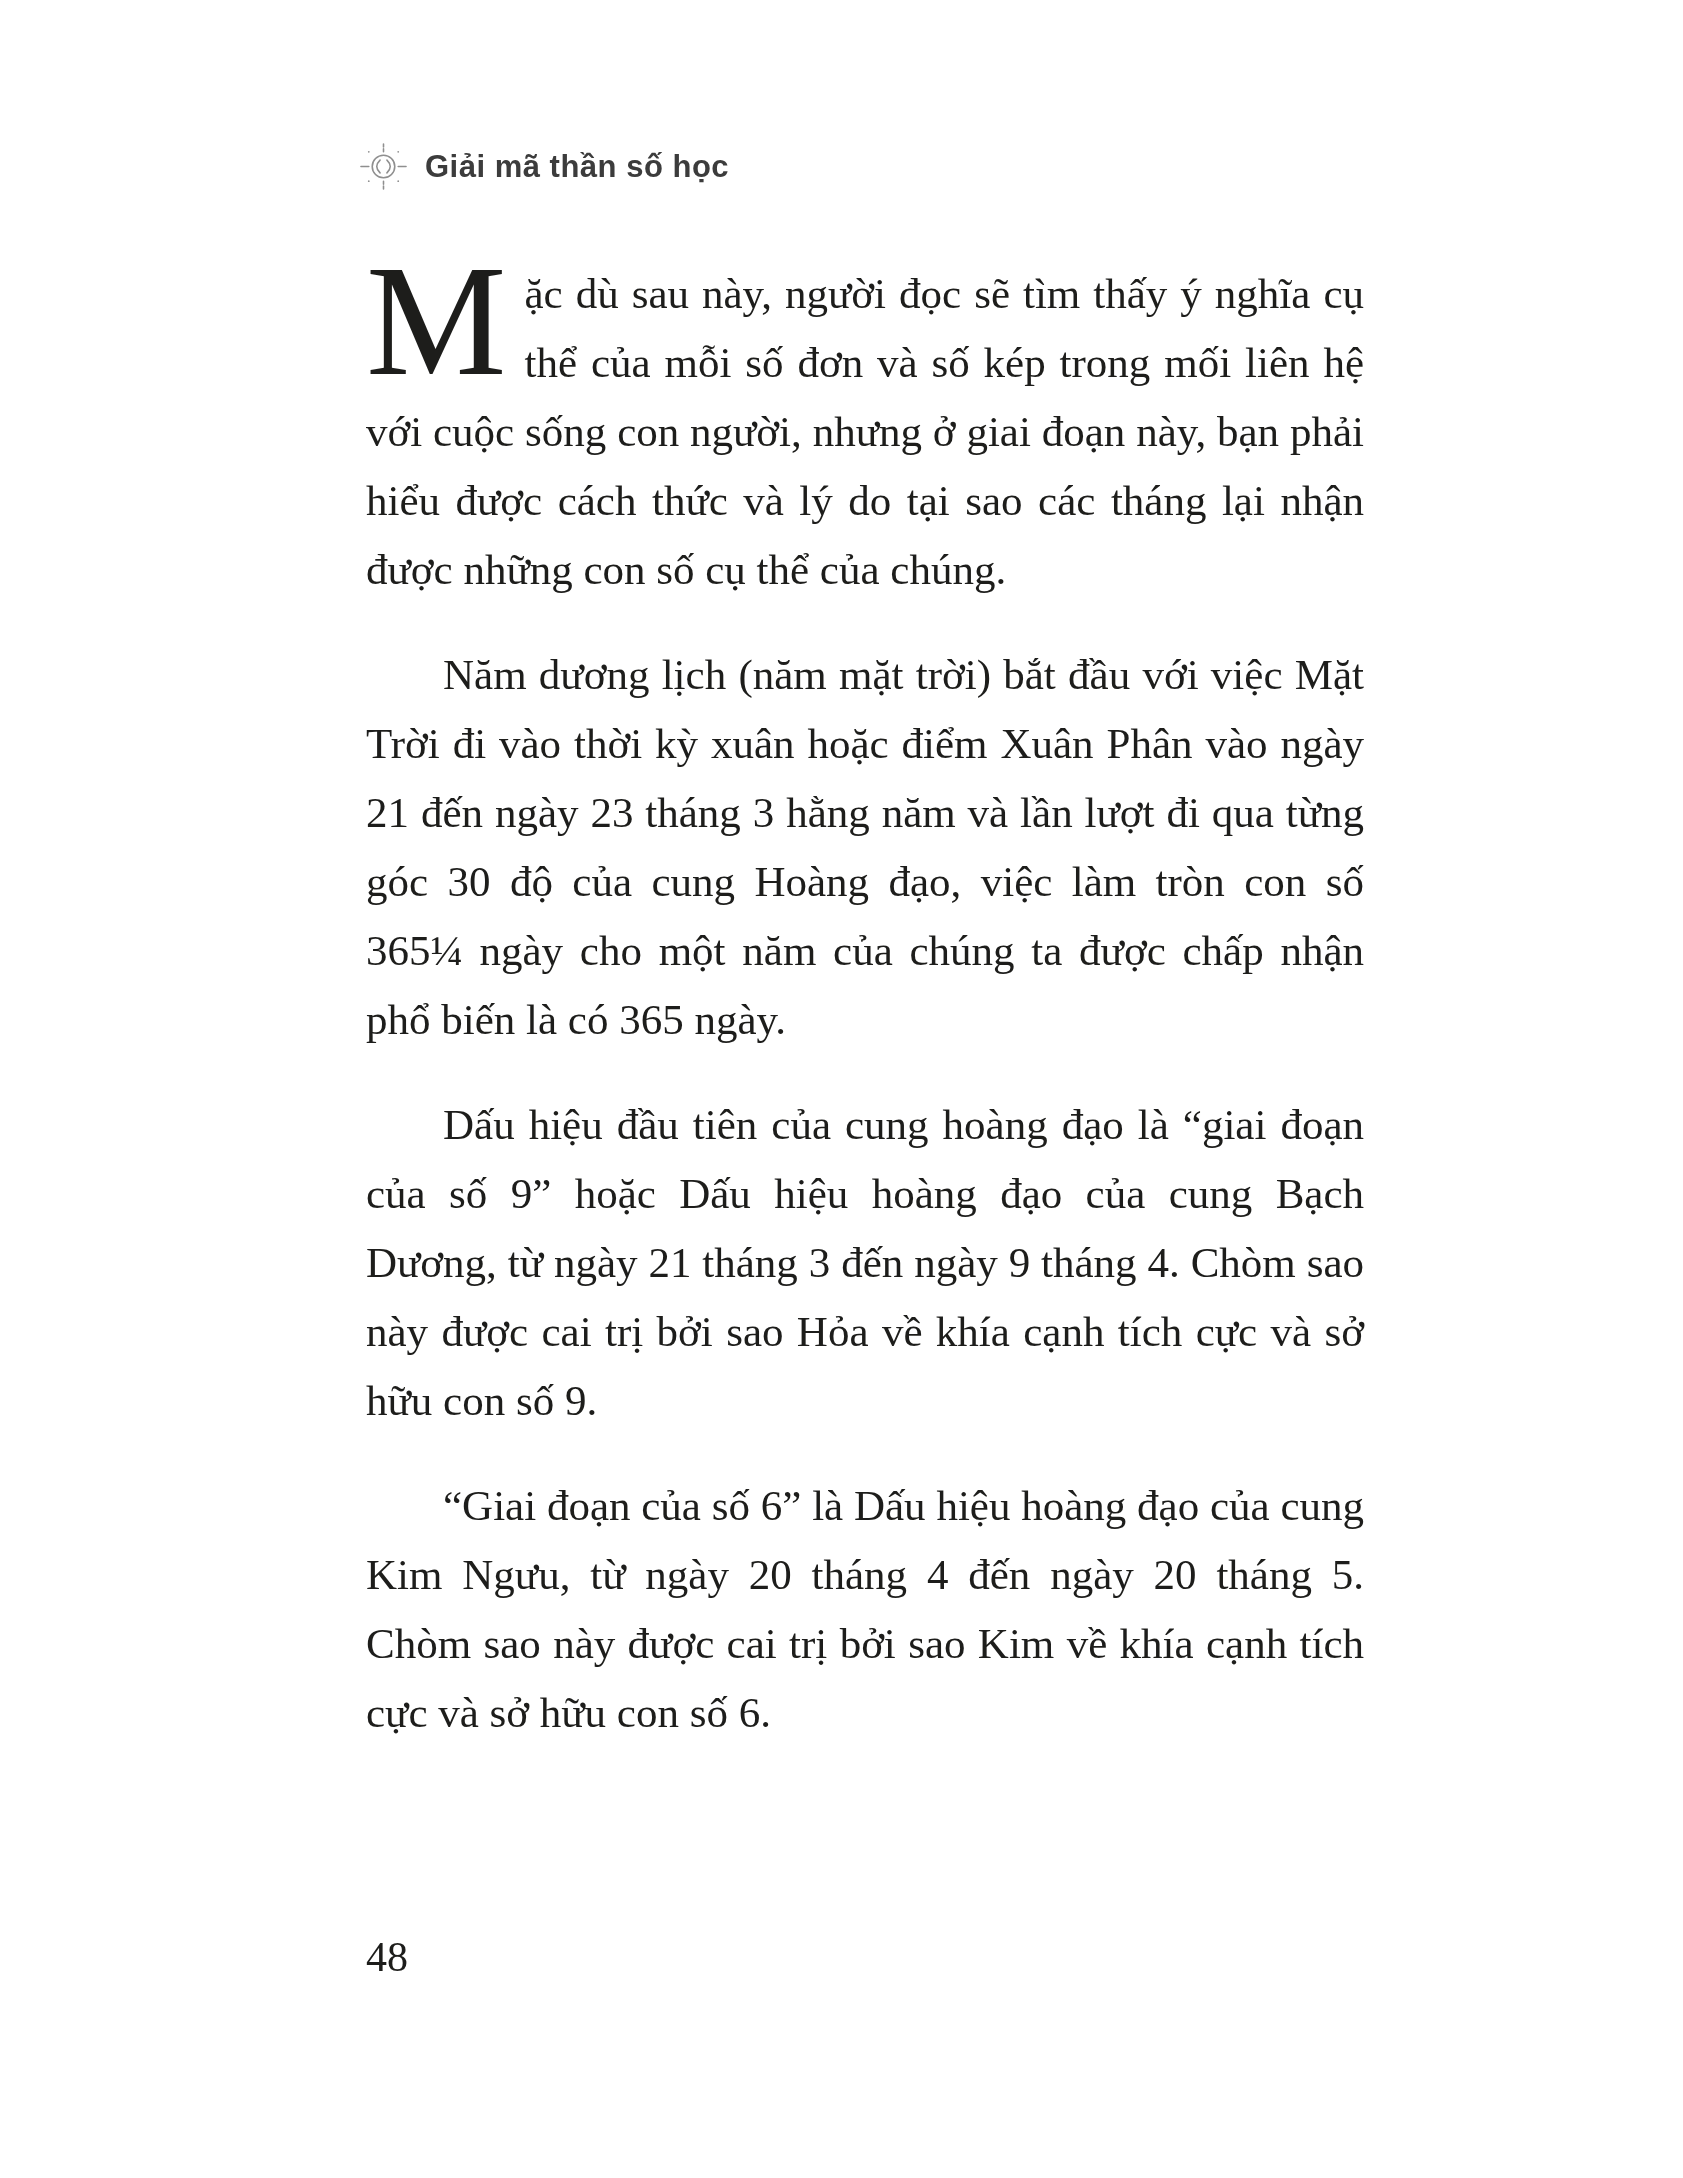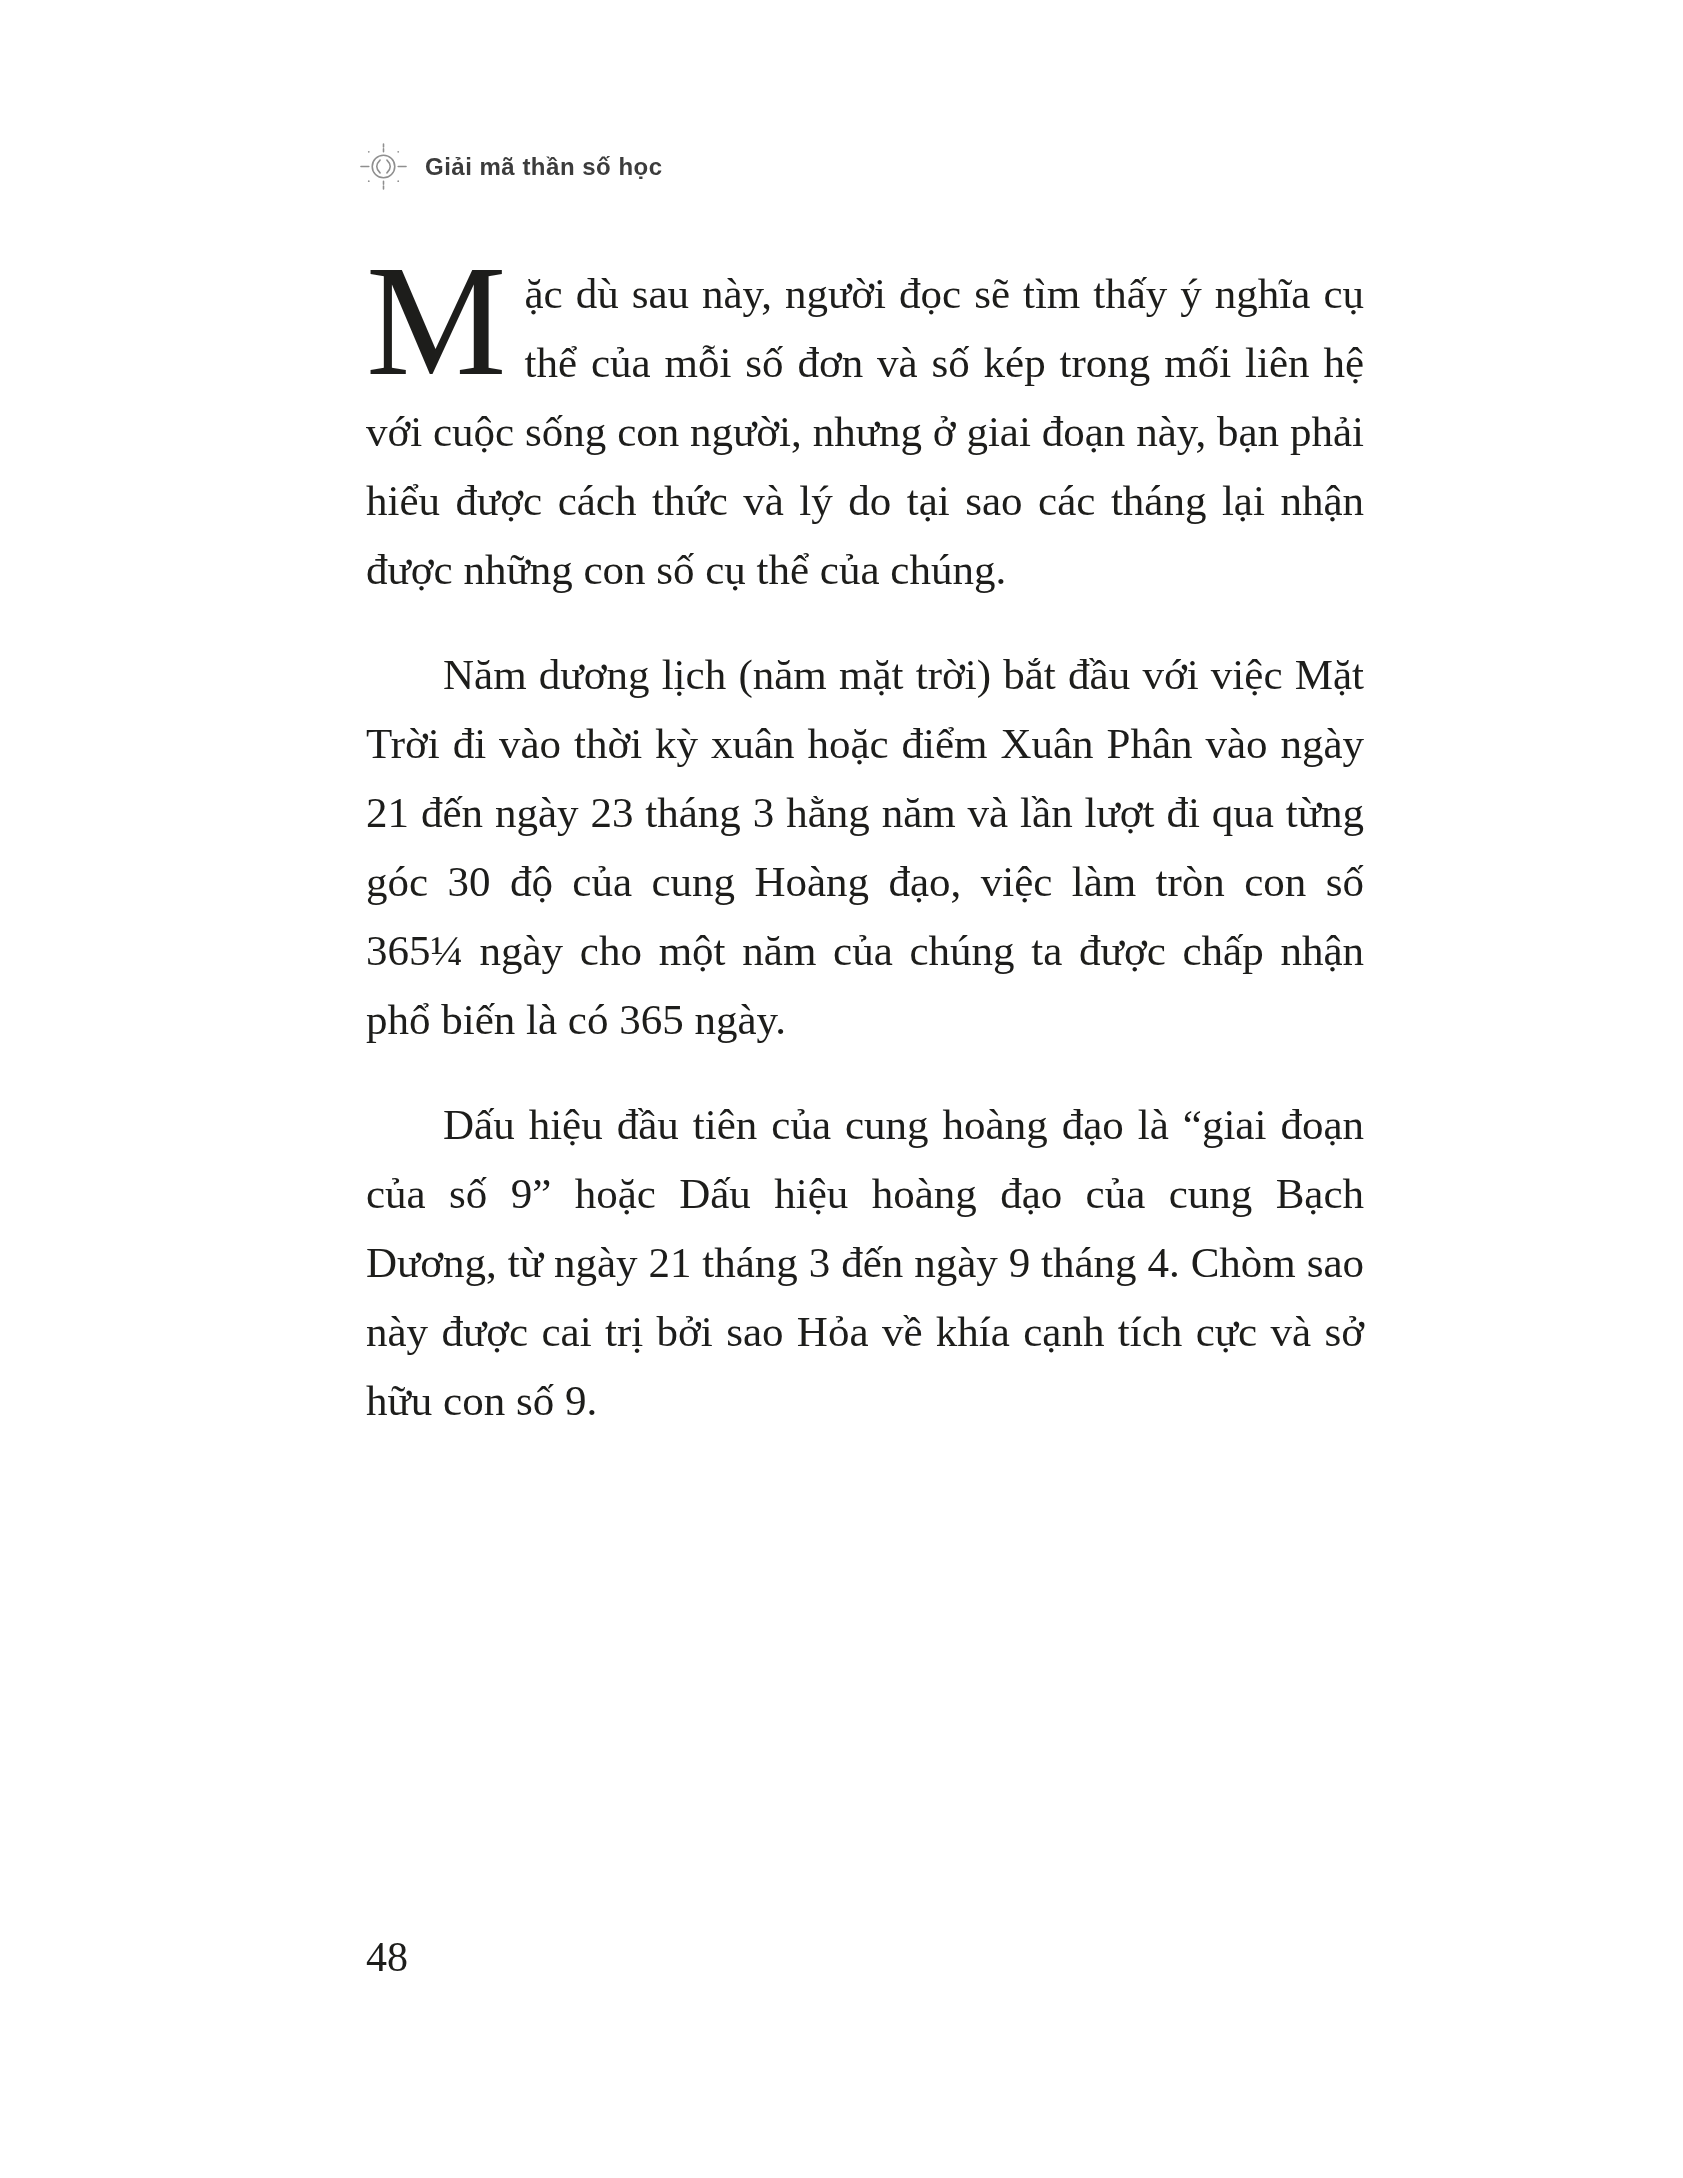--- a/index.html
+++ b/index.html
@@ -26,21 +26,21 @@
     align-items: center;
     gap: 16px;
   }
   .header .ornament {
     width: 51px;
     height: 51px;
     flex: 0 0 auto;
   }
   .header-title {
     font-family: "Liberation Sans", sans-serif;
-    font-size: 24px;
+    font-size: 31px;
     font-weight: bold;
     letter-spacing: 0.5px;
     color: #3c3c3c;
   }
 
   
   .content {
     position: absolute;
     top: 259px;
     left: 366px;
@@ -105,18 +105,21 @@
   <div class="content">
     <p>
       <span class="dropcap">M</span><span>ặc dù sau này, người đọc sẽ tìm thấy ý nghĩa cụ thể của mỗi số đơn và số kép trong mối liên hệ với cuộc sống con người, nhưng ở giai đoạn này, bạn phải hiểu được cách thức và lý do tại sao các tháng lại nhận được những con số cụ thể của chúng.</span>
     </p>
     <p class="indent">
       <span>Năm dương lịch (năm mặt trời) bắt đầu với việc Mặt Trời đi vào thời kỳ xuân hoặc điểm Xuân Phân vào ngày 21 đến ngày 23 tháng 3 hằng năm và lần lượt đi qua từng góc 30 độ của cung Hoàng đạo, việc làm tròn con số 365¼ ngày cho một năm của chúng ta được chấp nhận phổ biến là có 365 ngày.</span>
     </p>
     <p class="indent">
       <span>Dấu hiệu đầu tiên của cung hoàng đạo là “giai đoạn của số 9” hoặc Dấu hiệu hoàng đạo của cung Bạch Dương, từ ngày 21 tháng 3 đến ngày 9 tháng 4. Chòm sao này được cai trị bởi sao Hỏa về khía cạnh tích cực và sở hữu con số 9.</span>
     </p>
+    <p class="indent">
+      <span>“Giai đoạn của số 6” là Dấu hiệu hoàng đạo của cung Kim Ngưu, từ ngày 20 tháng 4 đến ngày 20 tháng 5. Chòm sao này được cai trị bởi sao Kim về khía cạnh tích cực và sở hữu con số 6.</span>
+    </p>
   </div>
 
   <div class="footer">48</div>
 
 </div>
 
 
 </body></html>

